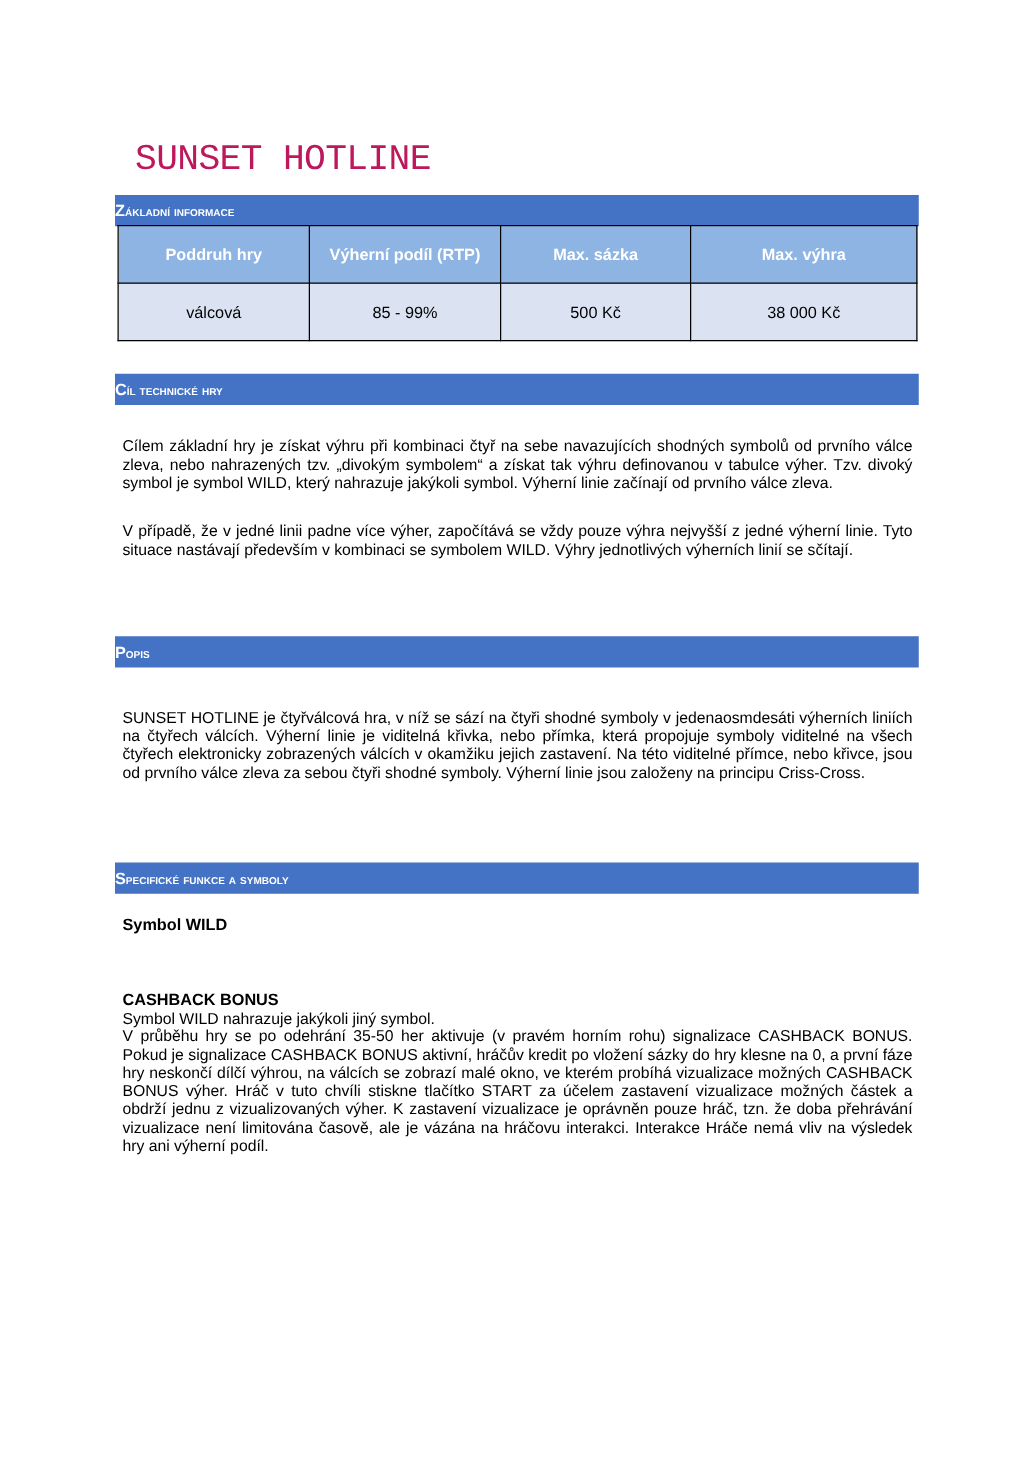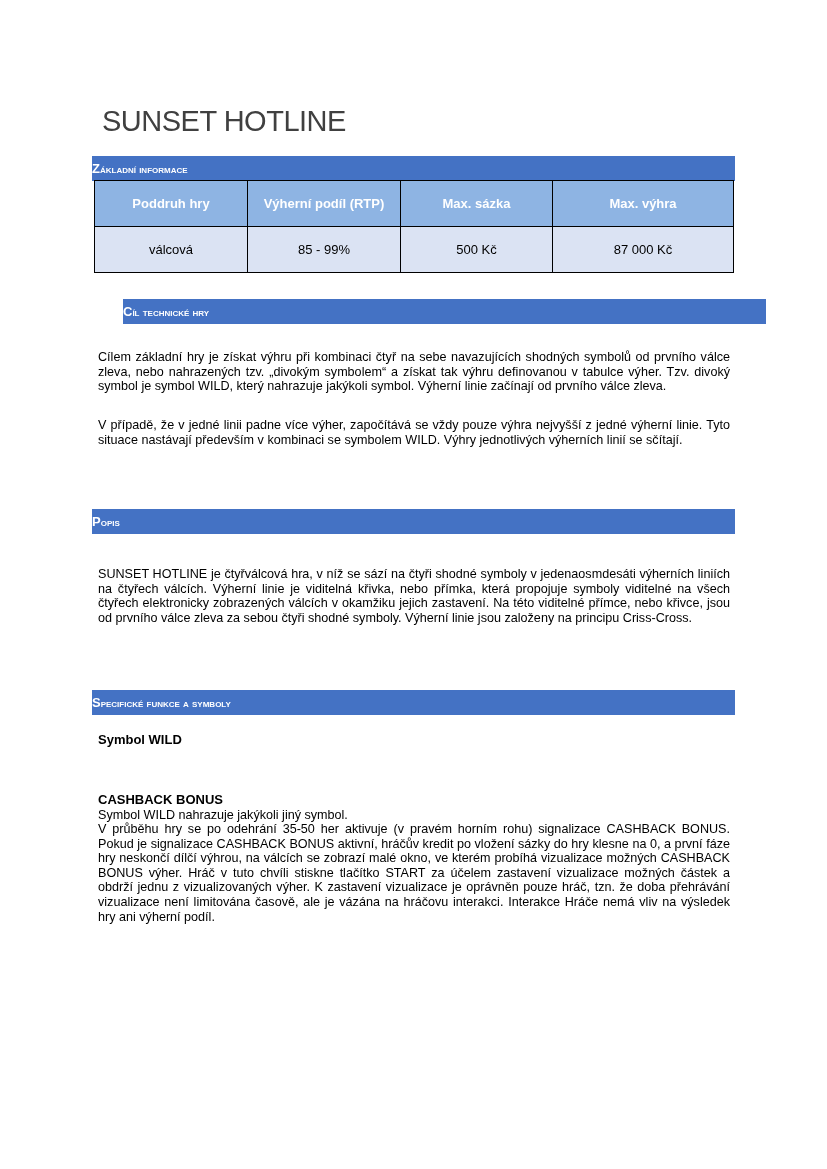--- a/index.html
+++ b/index.html
@@ -1,19 +1,19 @@
 <!DOCTYPE html>
 <html><head>
 <meta charset="utf-8">
 <style>
   html, body { margin: 0; padding: 0; background: #ffffff; }
   body { width: 827px; height: 1169px; position: relative; overflow: hidden;
          font-family: "Liberation Sans", sans-serif; color: #000; }
-  .title { position: absolute; left: 97px; top: 100px; font-family: Liberation Sans, sans-serif;
-           font-size: 29px; color: #404040; letter-spacing: -0.5px; font-weight: normal; margin: 5px; }
+  .title { position: absolute; left: 97px; top: 100px; font-family: Liberation Mono, monospace;
+           font-size: 29px; color: #be185d; letter-spacing: -0.5px; font-weight: normal; margin: 11px; }
   .bar { position: absolute; left: 92px; width: 643px; height: 25px; background: #4472c4;
          color: #ffffff; font-weight: bold; font-size: 11.5px; box-sizing: border-box;
          padding-left: 0; line-height: 25px; font-variant: small-caps; text-transform: lowercase; }
   .bar .cap { font-size: 13px; text-transform: uppercase; }
   table.info { position: absolute; left: 94px; top: 180px; width: 640px; border-collapse: collapse;
                font-size: 13px; }
   table.info th, table.info td { border: 1px solid #000; text-align: center; }
   table.info th { background: #8eb4e3; color: #ffffff; font-weight: bold; height: 43px; }
   table.info td { background: #dbe3f3; height: 43px; }
   .para { position: absolute; left: 98px; width: 632px; font-size: 12.6px; line-height: 14.6px;
@@ -34,26 +34,26 @@
       <tr>
     <th style="width:150px">Poddruh hry</th>
     <th style="width:150px">Výherní podíl (RTP)</th>
     <th style="width:149px">Max. sázka</th>
     <th>Max. výhra</th>
   </tr>
   <tr>
     <td>válcová</td>
     <td>85 - 99%</td>
     <td>500 Kč</td>
-    <td>87 000 Kč</td>
+    <td>38 000 Kč</td>
   </tr>
 </tbody>
   </table>
 
-<div class="bar" style="top:299px;margin-left:31px;">
+<div class="bar" style="top:299px;">
   <span class="cap">C</span><span>íl technické hry</span>
 </div>
 <p class="para" style="top:350px;">Cílem základní hry je získat výhru při kombinaci čtyř na sebe navazujících shodných symbolů od prvního válce zleva, nebo nahrazených tzv. „divokým symbolem“ a získat tak výhru definovanou v tabulce výher. Tzv. divoký symbol je symbol WILD, který nahrazuje jakýkoli symbol. Výherní linie začínají od prvního válce zleva.</p>
 <p class="para" style="top:418px;">V případě, že v jedné linii padne více výher, započítává se vždy pouze výhra nejvyšší z jedné výherní linie. Tyto situace nastávají především v kombinaci se symbolem WILD. Výhry jednotlivých výherních linií se sčítají.</p>
 
 <div class="bar" style="top:509px;">
   <span class="cap">P</span><span>opis</span>
 </div>
 <p class="para" style="top:567px;">SUNSET HOTLINE je čtyřválcová hra, v níž se sází na čtyři shodné symboly v jedenaosmdesáti výherních liniích na čtyřech válcích. Výherní linie je viditelná křivka, nebo přímka, která propojuje symboly viditelné na všech čtyřech elektronicky zobrazených válcích v okamžiku jejich zastavení. Na této viditelné přímce, nebo křivce, jsou od prvního válce zleva za sebou čtyři shodné symboly. Výherní linie jsou založeny na principu Criss-Cross.</p>
 

